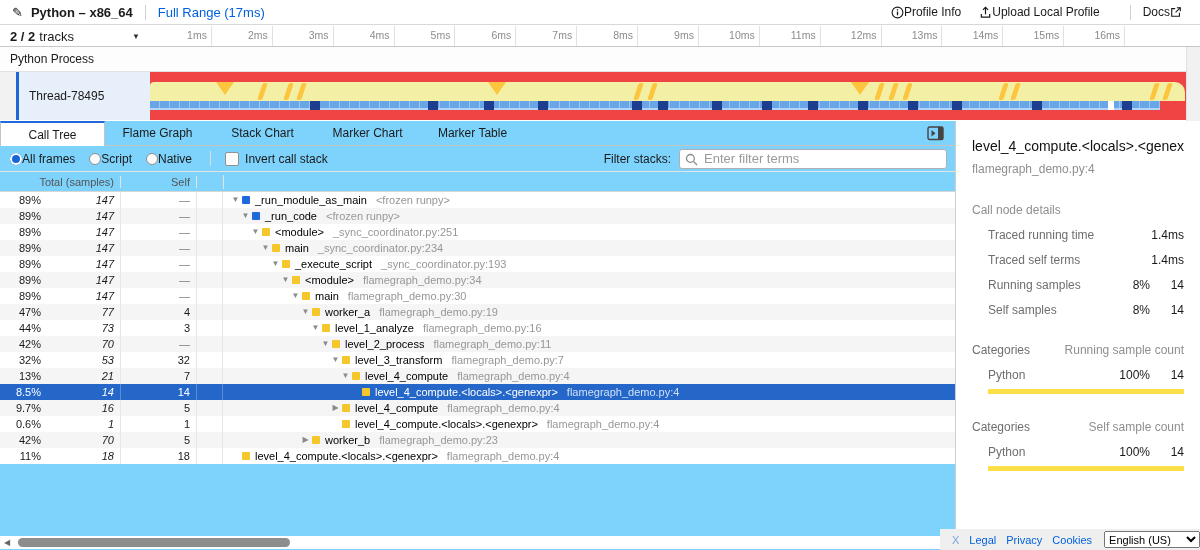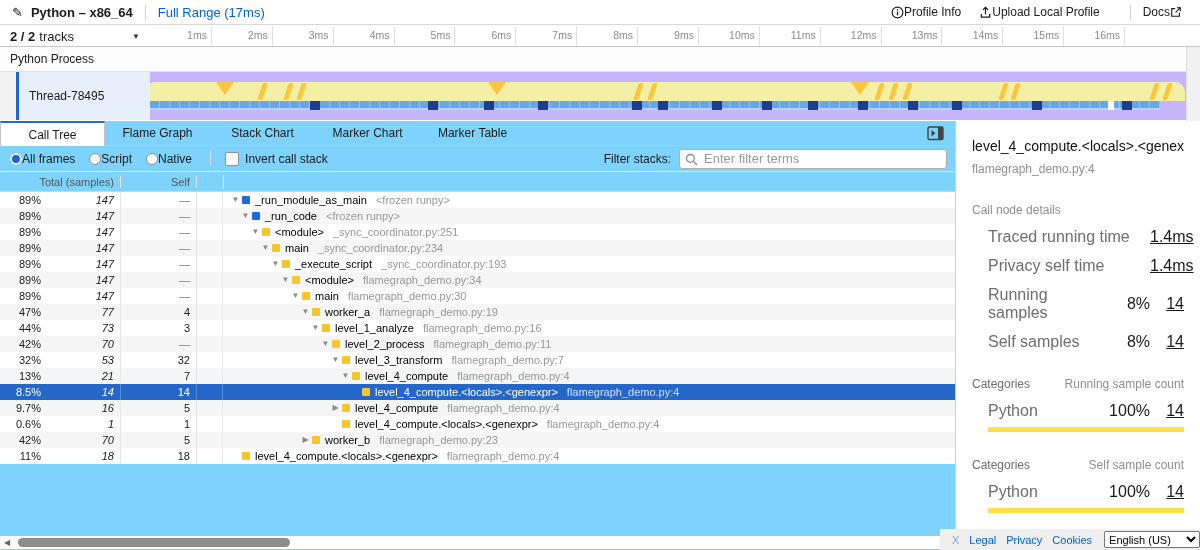--- a/index.html
+++ b/index.html
@@ -22,21 +22,21 @@
                 font-size:13px;padding-left:10px;box-sizing:border-box;cursor:pointer;}
   #tracks-label .cnt{font-weight:700;margin-right:4px;}
   #tracks-label .arr{margin-left:auto;margin-right:10px;font-size:8px;color:#333;}
   #ruler{position:absolute;left:150px;top:0;width:1035px;height:20px;}
   .rtick{position:absolute;top:3px;width:58px;text-align:right;font-size:10.5px;color:#8c8c8c;}
   .rline{position:absolute;top:0;width:1px;height:20px;background:#e0e0e0;}
   
   #tracks{position:absolute;left:0;top:47px;width:1200px;height:74px;background:#fff;}
   #process-row{height:25px;box-sizing:border-box;border-bottom:1px solid #e2e2e2;display:flex;
                align-items:center;padding-left:10px;font-size:12px;background:#fdfdfd;cursor:pointer;}
-  #thread-row{position:relative;height:48px;background:#c4b5fd;}
+  #thread-row{position:relative;height:48px;background:#ef4444;}
   #thread-gutter{position:absolute;left:0;top:0;width:16px;height:48px;background:#f2f2f2;}
   #thread-accent{position:absolute;left:16px;top:0;width:3px;height:48px;background:#1f66d2;}
   #thread-labelarea{position:absolute;left:19px;top:0;width:131px;height:48px;background:#e7effa;
                     display:flex;align-items:center;font-size:12px;padding-left:10px;box-sizing:border-box;cursor:pointer;}
   #track-canvas{position:absolute;left:150px;top:0;width:1035px;height:48px;cursor:pointer;}
   #activity{position:absolute;left:0;top:10px;width:1035px;height:19px;background:var(--track-yellow,#f3efa4);
             border-radius:4px 10px 0 0;overflow:hidden;}
   .m-tri{position:absolute;top:0;width:0;height:0;border-left:9px solid transparent;
          border-right:9px solid transparent;border-top:13px solid var(--gold,#fdc53e);}
   .m-slash{position:absolute;top:1px;width:5px;height:17px;background:var(--gold,#fdc53e);
@@ -99,24 +99,24 @@
   .fname{color:#000;}
   .tree-row.sel .fname{color:#fff;}
   .ffile{color:#979797;margin-left:9px;}
   .tree-row.sel .ffile{color:#cfe0f8;}
   
   #sidebar{position:absolute;left:955px;top:121px;width:245px;height:429px;box-sizing:border-box;
            border-left:1px solid #cfcfcf;background:#fff;padding:17px 16px 0 16px;}
   #sb-title{font-size:14px;color:#111;white-space:nowrap;overflow:hidden;}
   #sb-sub{font-size:12px;color:#8f8f8f;margin-top:8px;}
   .sb-h{font-size:12px;color:#8f8f8f;margin-top:27px;}
-  .sb-row{display:flex;align-items:center;margin-top:11px;font-size:16px;}
+  .sb-row{display:flex;align-items:center;margin-top:11px;font-size:12px;}
   .sb-row .lab{flex:1;padding-left:16px;color:#6e6e6e;}
   .sb-row .pct{width:42px;text-align:right;color:#1a1a1a;}
-  .sb-row .val{width:34px;text-align:right;color:#1a1a1a;text-decoration:underline;}
+  .sb-row .val{width:34px;text-align:right;color:#1a1a1a;}
   .cat-head{display:flex;justify-content:space-between;margin-top:26px;font-size:12px;}
   .cat-head .l{color:#6e6e6e;}
   .cat-head .r{color:#8f8f8f;}
   .cat-bar{margin-left:16px;margin-top:7px;height:5px;background:var(--bar-yellow,#fde047);}
   
   #hscroll{position:absolute;left:0;top:536px;width:940px;height:13px;background:#fff;}
   #hs-arrow{position:absolute;left:4px;top:2px;font-size:8px;color:#666;}
   #hs-thumb{position:absolute;left:18px;top:2px;width:272px;height:9px;border-radius:5px;background:#8d8d8d;cursor:pointer;}
   #footer{position:absolute;left:940px;top:529px;width:260px;height:21px;box-sizing:border-box;background:#efeff0;
           display:flex;align-items:center;font-size:11px;padding-left:12px;z-index:5;}
@@ -520,21 +520,21 @@
 <div id="sidebar">
   <div id="sb-title">level_4_compute.&lt;locals&gt;.&lt;genex…</div>
   <div id="sb-sub">flamegraph_demo.py:4</div>
   <div class="sb-h">Call node details</div>
 
   <div class="sb-row">
     <span class="lab">Traced running time</span>
     <span class="val">1.4ms</span>
   </div>
   <div class="sb-row">
-    <span class="lab">Privacy self time</span>
+    <span class="lab">Traced self terms</span>
     <span class="val">1.4ms</span>
   </div>
   <div class="sb-row">
     <span class="lab">Running samples</span>
     <span class="pct">8%</span>
     <span class="val">14</span>
   </div>
   <div class="sb-row">
     <span class="lab">Self samples</span>
     <span class="pct">8%</span>

